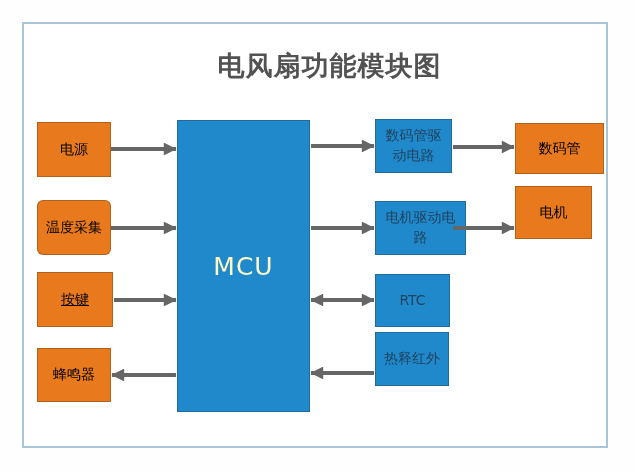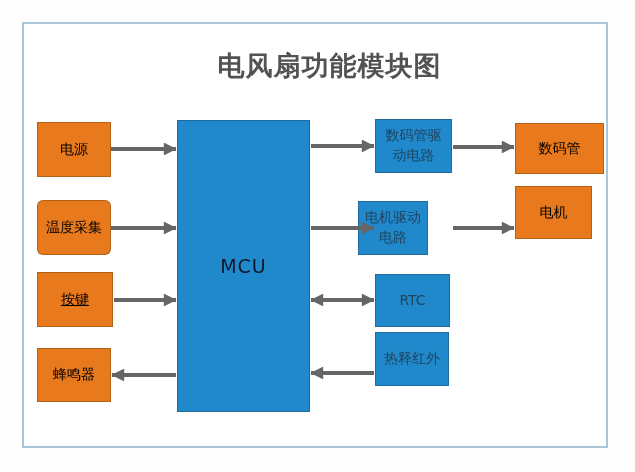--- a/index.html
+++ b/index.html
@@ -40,23 +40,23 @@
     background:#e8791d;
     color:#000000;
     border:1px solid rgba(110,70,25,0.45);
   }
   .node.blue{
     background:#2089cb;
     color:#1f4460;
     border:1px solid rgba(35,70,100,0.45);
   }
   .node.mcu{
-    font-size:19px;
+    font-size:25px;
     letter-spacing:1px;
-    color:#0f172a;
+    color:#fef9c3;
   }
   .edges{
     position:absolute;left:0;top:0;
     width:635px;height:472px;
     pointer-events:none;
   }
 </style>
 </head>
 <body>
 
@@ -64,21 +64,21 @@
   <div class="frame"></div>
   <div class="title">电风扇功能模块图</div>
 
   <div>
       <div class="node orange" style="left: 37px; top: 122px; width: 74px; height: 55px;">电源</div>
       <div class="node orange" style="left: 37px; top: 200px; width: 74px; height: 55px; border-radius: 6px;">温度采集</div>
       <div class="node orange" style="left: 37px; top: 272px; width: 76px; height: 55px; text-decoration: underline;">按键</div>
       <div class="node orange" style="left: 37px; top: 348px; width: 74px; height: 54px;">蜂鸣器</div>
       <div class="node blue mcu" style="left: 177px; top: 120px; width: 133px; height: 292px;">MCU</div>
       <div class="node blue" style="left: 375px; top: 119px; width: 77px; height: 54px;">数码管驱动电路</div>
-      <div class="node blue" style="left: 358px; top: 201px; width: 70px; height: 54px;">电机驱动电路</div>
+      <div class="node blue" style="left: 375px; top: 201px; width: 91px; height: 54px;">电机驱动电路</div>
       <div class="node blue" style="left: 375px; top: 274px; width: 75px; height: 53px;">RTC</div>
       <div class="node blue" style="left: 375px; top: 332px; width: 74px; height: 54px;">热释红外</div>
       <div class="node orange" style="left: 515px; top: 123px; width: 89px; height: 51px;">数码管</div>
       <div class="node orange" style="left: 515px; top: 186px; width: 77px; height: 53px;">电机</div>
     </div>
 
   <svg class="edges" width="635" height="472" viewBox="0 0 635 472" xmlns="http://www.w3.org/2000/svg">
     <defs>
       <marker id="head-end" viewBox="0 0 10 10" refX="9.5" refY="5" markerWidth="4" markerHeight="3.2" orient="auto">
         <path d="M0 0 L10 5 L0 10 z" fill="#666666"></path>

